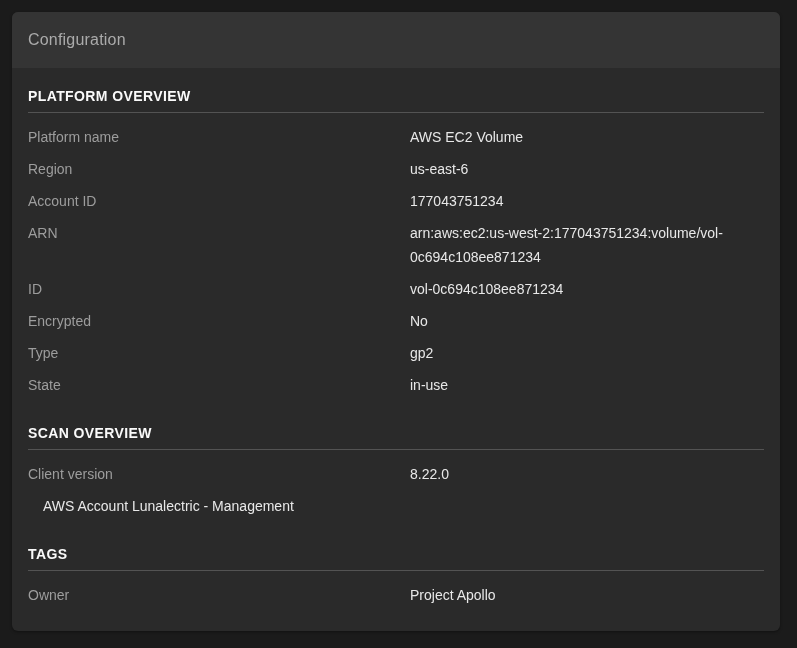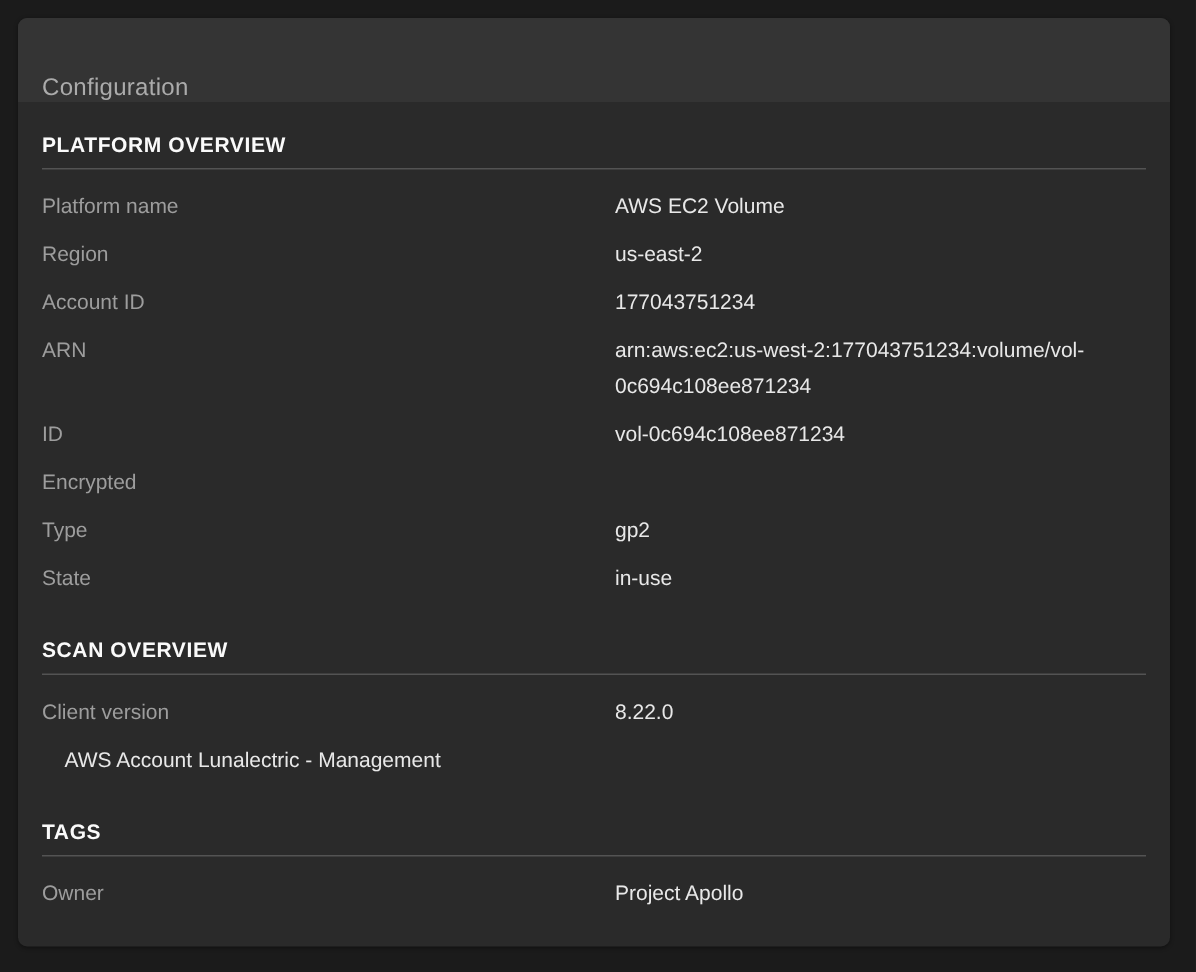--- a/index.html
+++ b/index.html
@@ -15,21 +15,21 @@
     width: 768px;
     background: #2a2a2a;
     border-radius: 6px;
     overflow: hidden;
     box-shadow: 0 1px 3px rgba(0,0,0,0.4);
   }
   .card-header {
     height: 56px;
     background: #343434;
     display: flex;
-    align-items: flex-end;
+    align-items: center;
     padding: 0 16px;
   }
   .card-header .title {
     font-size: 16px;
     font-weight: 400;
     color: #ababab;
     letter-spacing: 0.2px;
   }
   .card-body {
     padding: 20px 16px;
@@ -82,40 +82,41 @@
     <div class="section-title">PLATFORM OVERVIEW</div>
     <hr class="divider">
     <div class="rows">
   <div class="row">
     <span class="label">Platform name</span>
     <span class="value">AWS EC2 Volume</span>
   </div>
 
   <div class="row">
     <span class="label">Region</span>
-    <span class="value">us-east-2</span>
+    <span class="value">us-east-6</span>
   </div>
 
   <div class="row">
     <span class="label">Account ID</span>
     <span class="value">177043751234</span>
   </div>
 
   <div class="row">
     <span class="label">ARN</span>
     <span class="value">arn:aws:ec2:us-west-2:177043751234:volume/vol-0c694c108ee871234</span>
   </div>
 
   <div class="row">
     <span class="label">ID</span>
     <span class="value">vol-0c694c108ee871234</span>
   </div>
 
   <div class="row">
     <span class="label">Encrypted</span>
+    <span class="value">No</span>
   </div>
 
   <div class="row">
     <span class="label">Type</span>
     <span class="value">gp2</span>
   </div>
 
   <div class="row">
     <span class="label">State</span>
     <span class="value">in-use</span>

